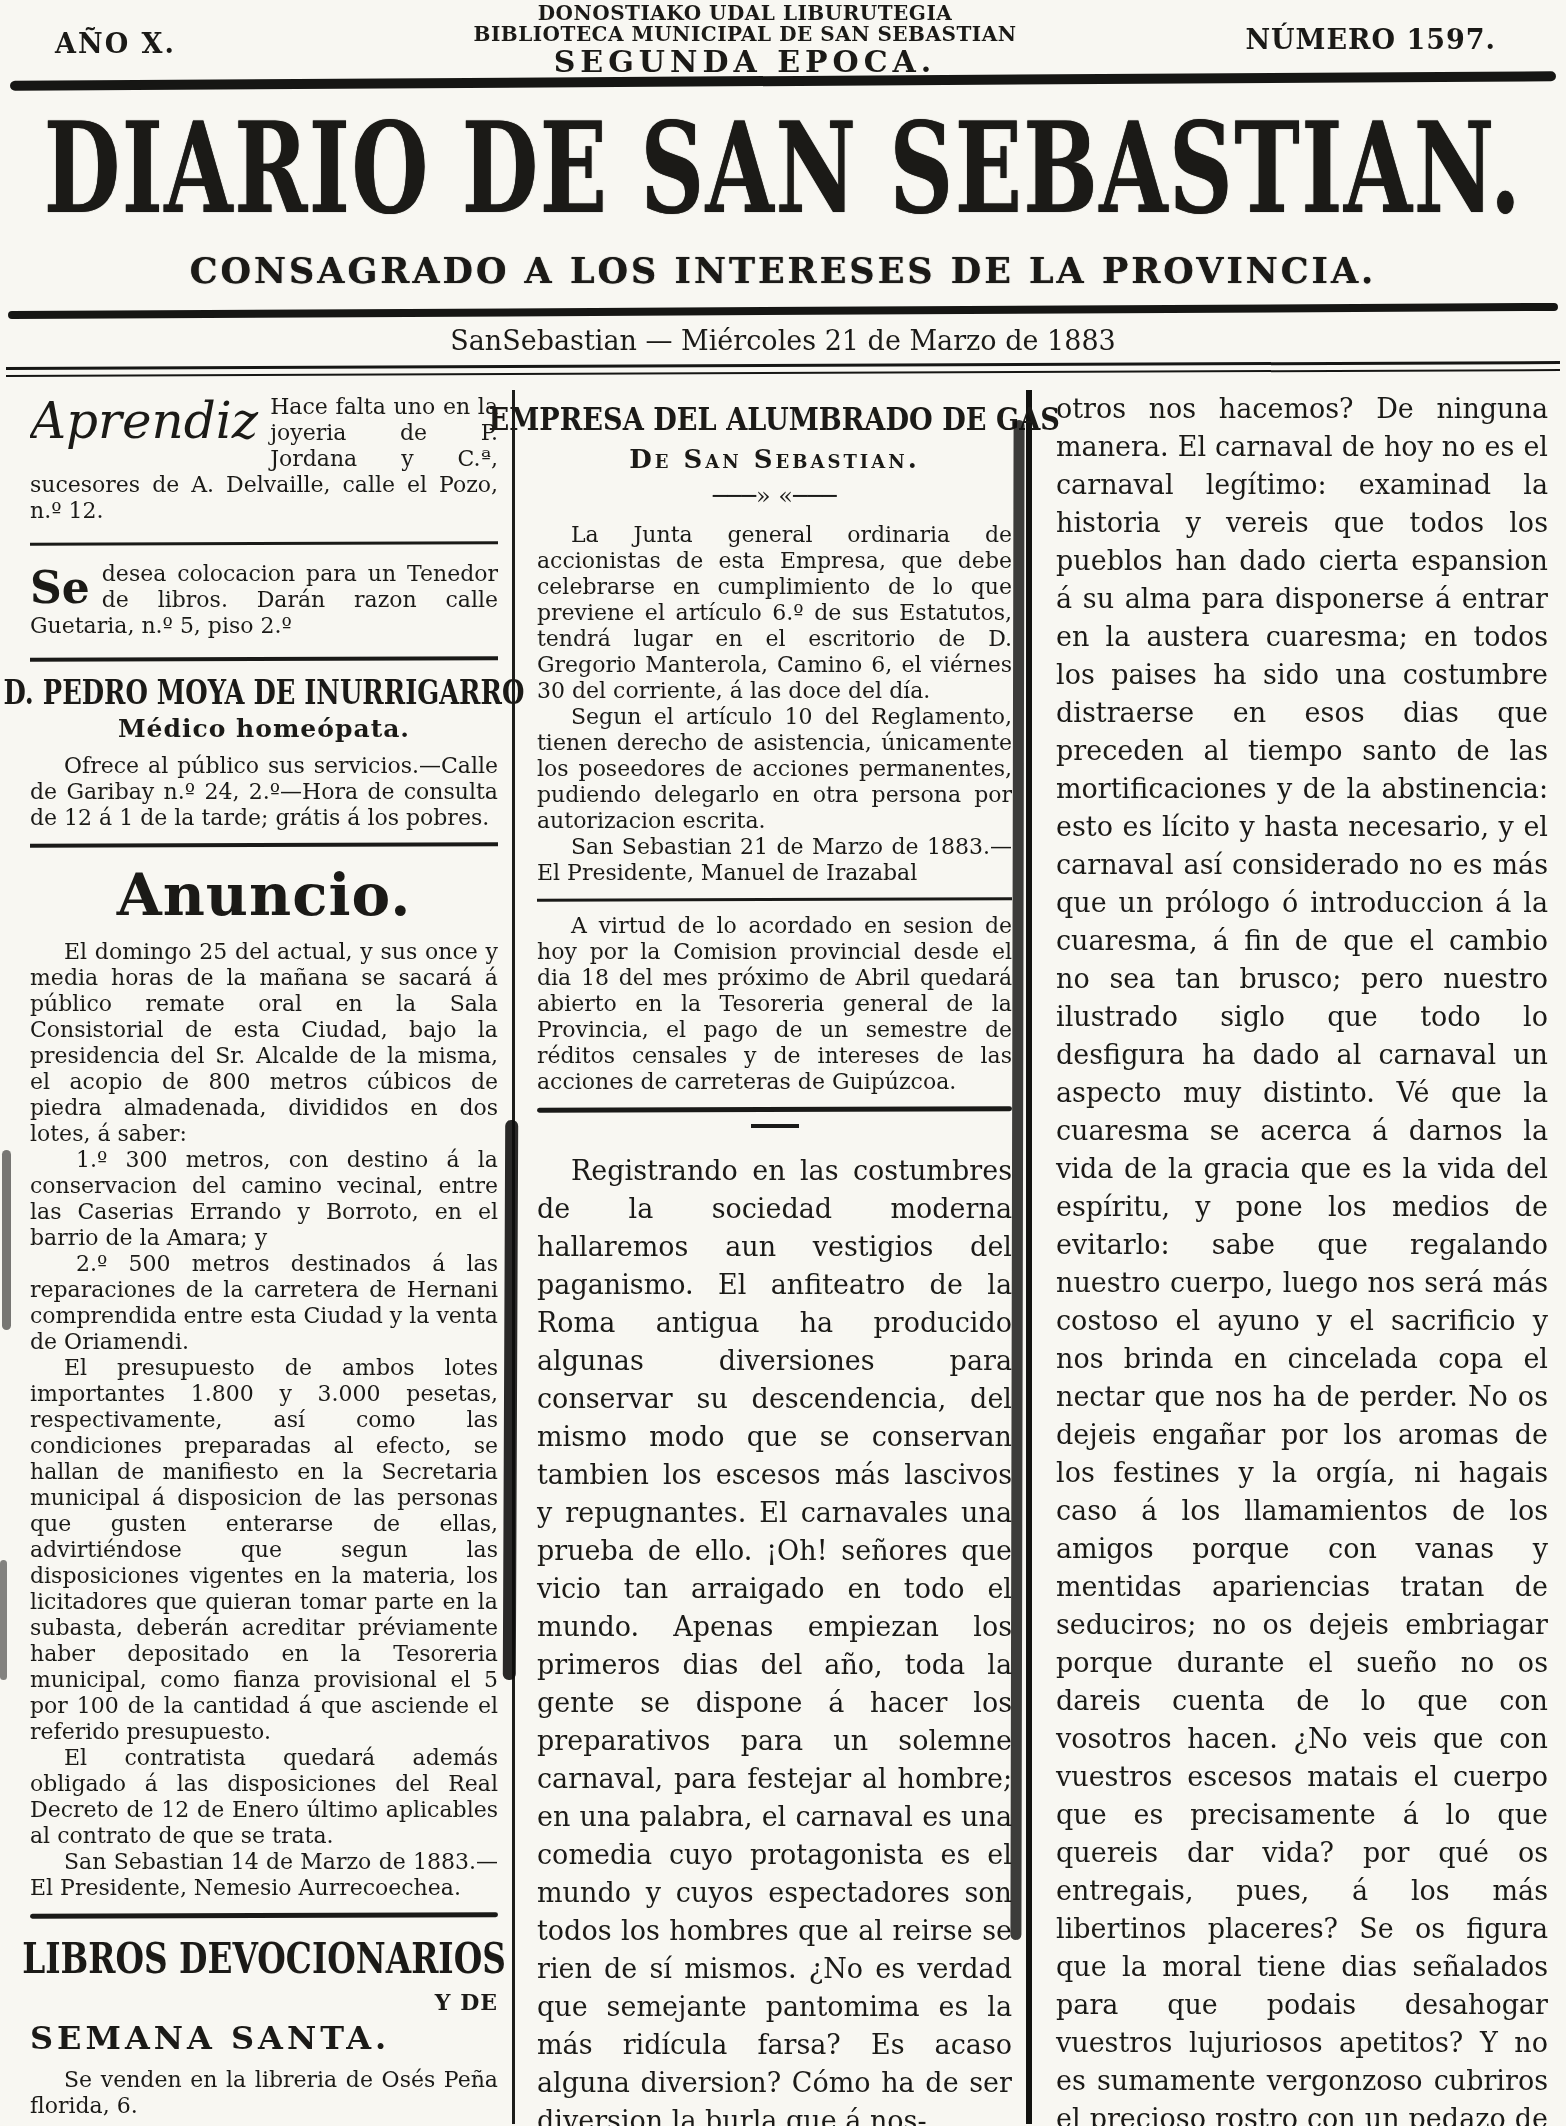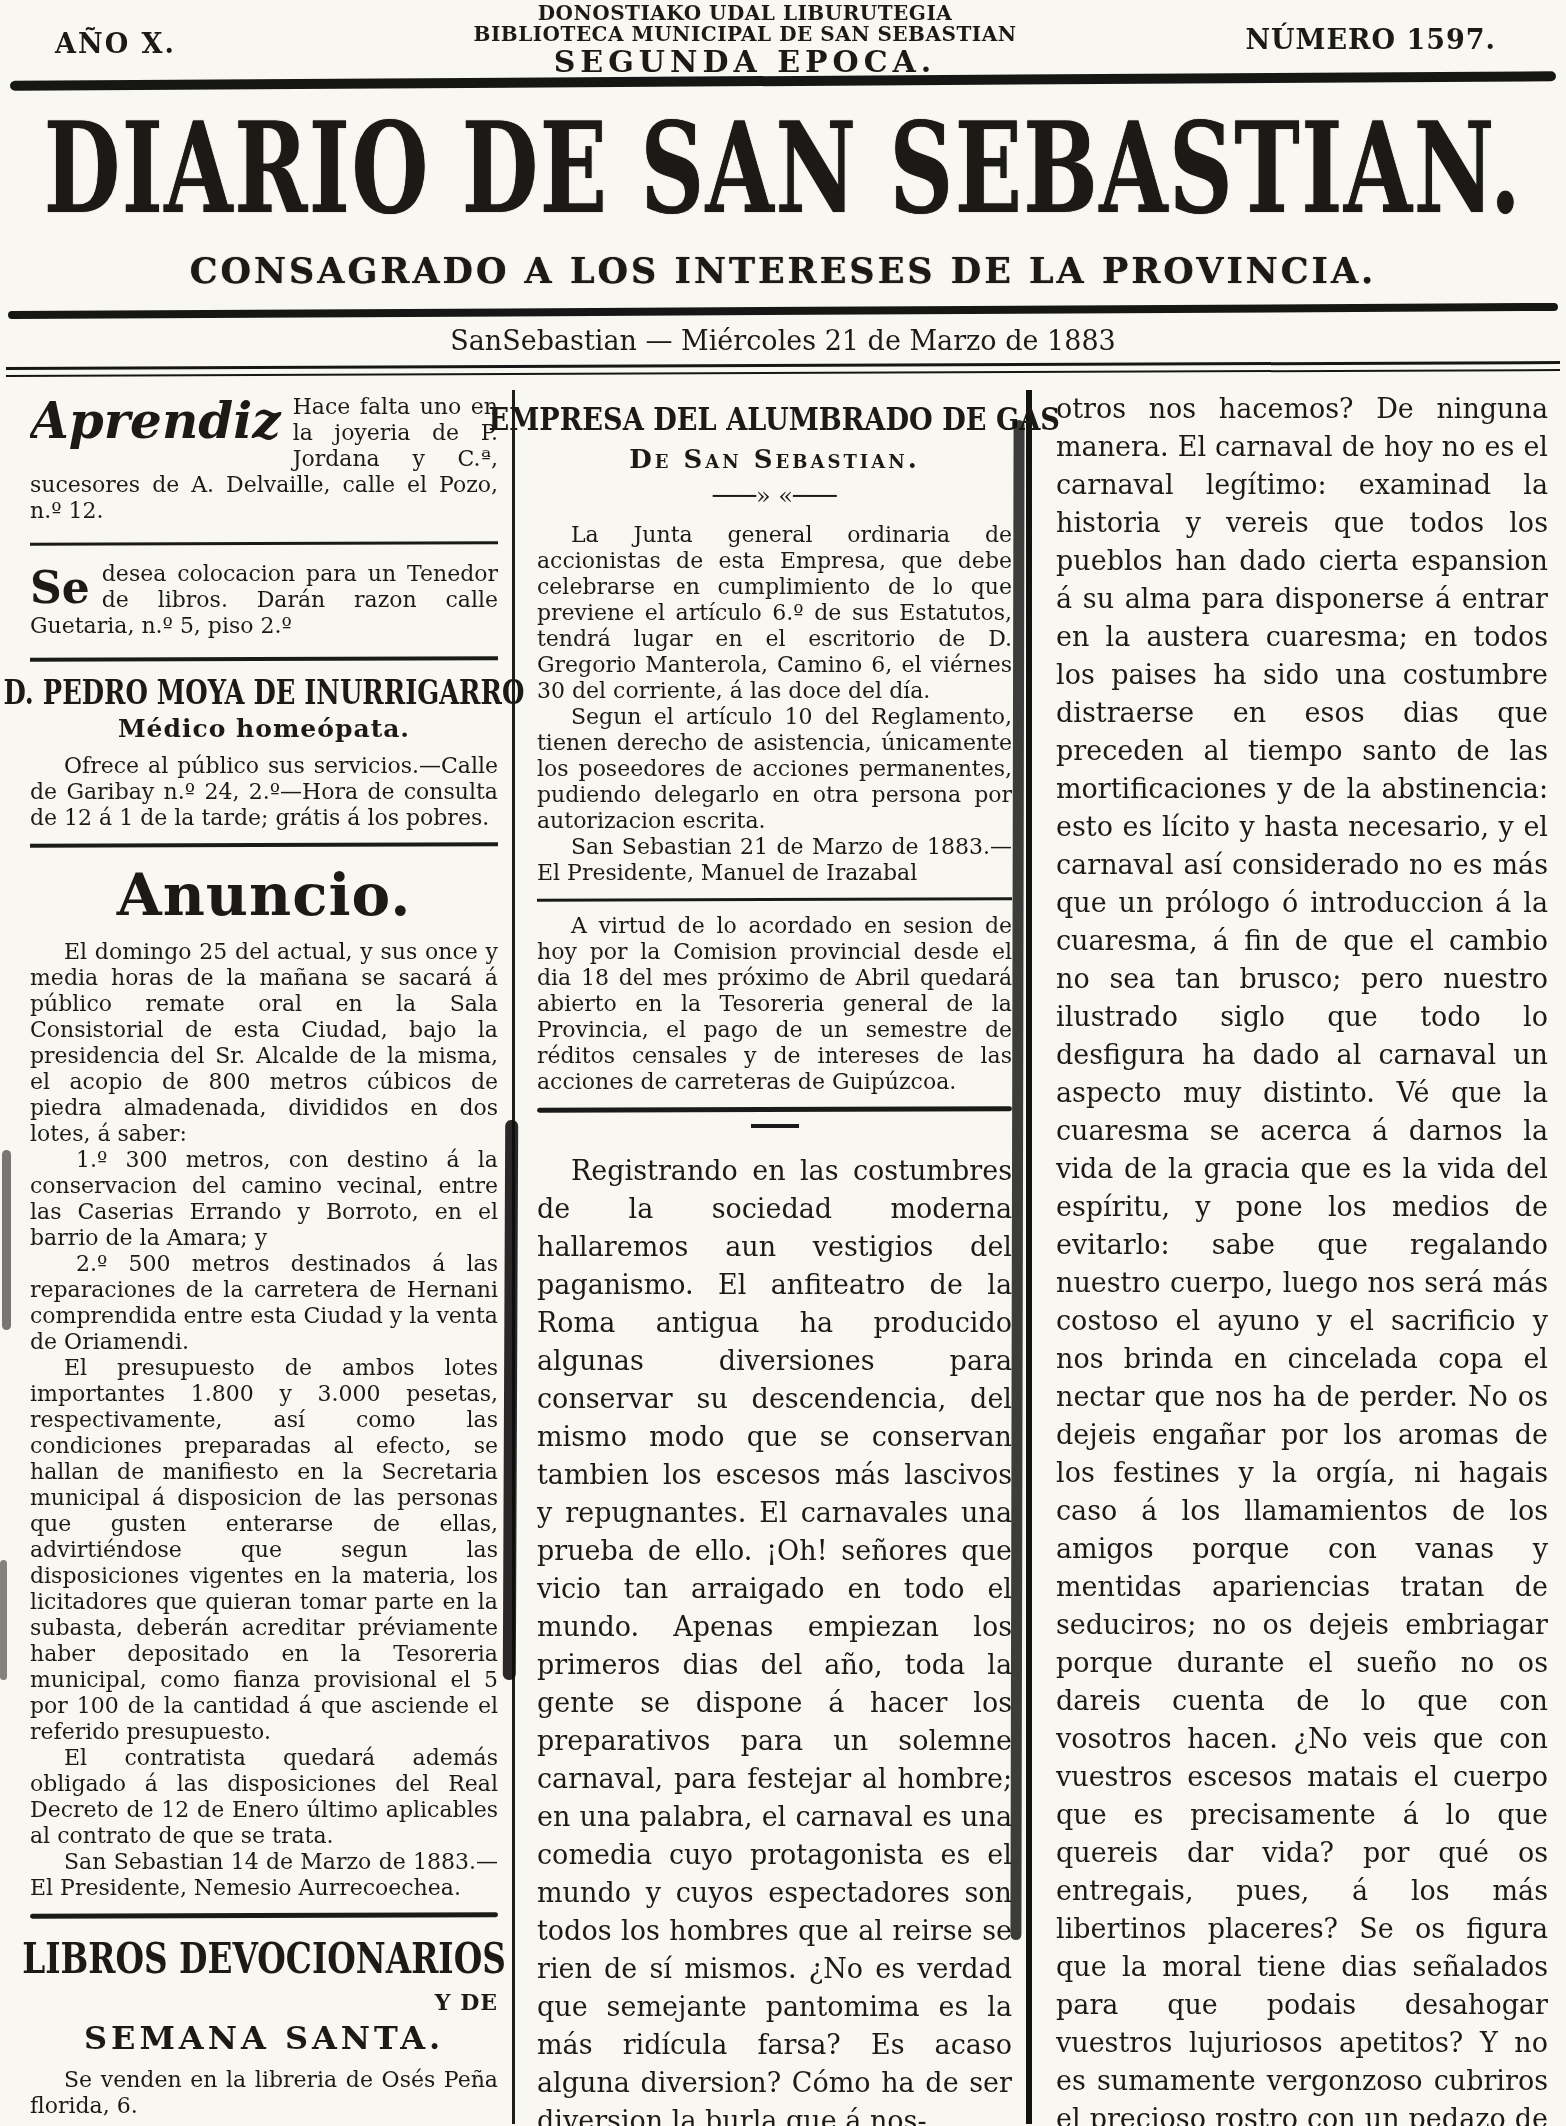--- a/index.html
+++ b/index.html
@@ -34,32 +34,32 @@
   .col p{margin:0;text-align:justify;}
   .small p{font-size:22px;line-height:26px;}
   .art  p{font-size:27px;line-height:38px;}
   .ind{text-indent:34px;}
   .ind2{text-indent:46px;}
   .colrule{height:4px;background:#1a1a18;margin:12px 0;transform:rotate(-.2deg);}
   .colrule.thin{height:3px;}
   .colrule.thick{height:5px;border-radius:3px;}
   
   .ad{overflow:hidden;padding:4px 0 6px 0;}
-  .lead-italic{float:left;font-style:italic;font-weight:bold;font-size:50px;line-height:54px;margin:0 12px 0 0;text-align:right;}
+  .lead-italic{float:left;font-style:italic;font-weight:normal;font-size:50px;line-height:54px;margin:0 12px 0 0;text-align:right;}
   .lead-caps{float:left;font-weight:bold;font-size:44px;line-height:50px;margin:2px 12px 0 0;}
   .sqwrap{display:flex;justify-content:center;}
   .sq{display:inline-block;white-space:nowrap;transform-origin:50% 50%;} .sq78{transform:scaleX(.78);} .sq85{transform:scaleX(.85);} .sq90{transform:scaleX(.90);}
   .doc-h .sq{font-weight:bold;font-size:33px;}
   .doc-h{margin:8px 0 2px 0;}
   .doc-sub{text-align:center;font-weight:bold;font-size:25px;letter-spacing:1px;margin:2px 0 10px 0;}
   .anuncio-h{text-align:center;font-weight:bold;font-size:58px;margin:14px 0 10px 0;letter-spacing:1px;}
   .libros-h{margin-top:16px;}
   .libros-h .sq{font-weight:bold;font-size:42px;}
   .libros-sub1{text-align:right;font-weight:bold;font-size:22px;margin-top:6px;letter-spacing:1px;}
-  .libros-sub2{text-align:center;font-weight:bold;font-size:32px;letter-spacing:4px;margin:4px 0 10px 0;}
+  .libros-sub2{text-align:left;font-weight:bold;font-size:32px;letter-spacing:4px;margin:4px 0 10px 0;}
   
   .gas-h{margin-top:10px;}
   .gas-h .sq{font-weight:bold;font-size:32px;}
   .gas-sub{text-align:center;font-weight:bold;font-size:26px;font-variant:small-caps;letter-spacing:3px;margin-top:6px;}
   .ornament{text-align:center;font-size:24px;margin:8px 0 12px 0;color:#1a1a18;}
   .carn-h{margin-top:30px;}
   .carn-h .sq{font-weight:bold;font-size:30px;}
   .carn-dash{width:48px;height:4px;background:#1a1a18;margin:12px auto 24px auto;}
   
   .streak{position:absolute;background:#0d0d0b;border-radius:6px;}

